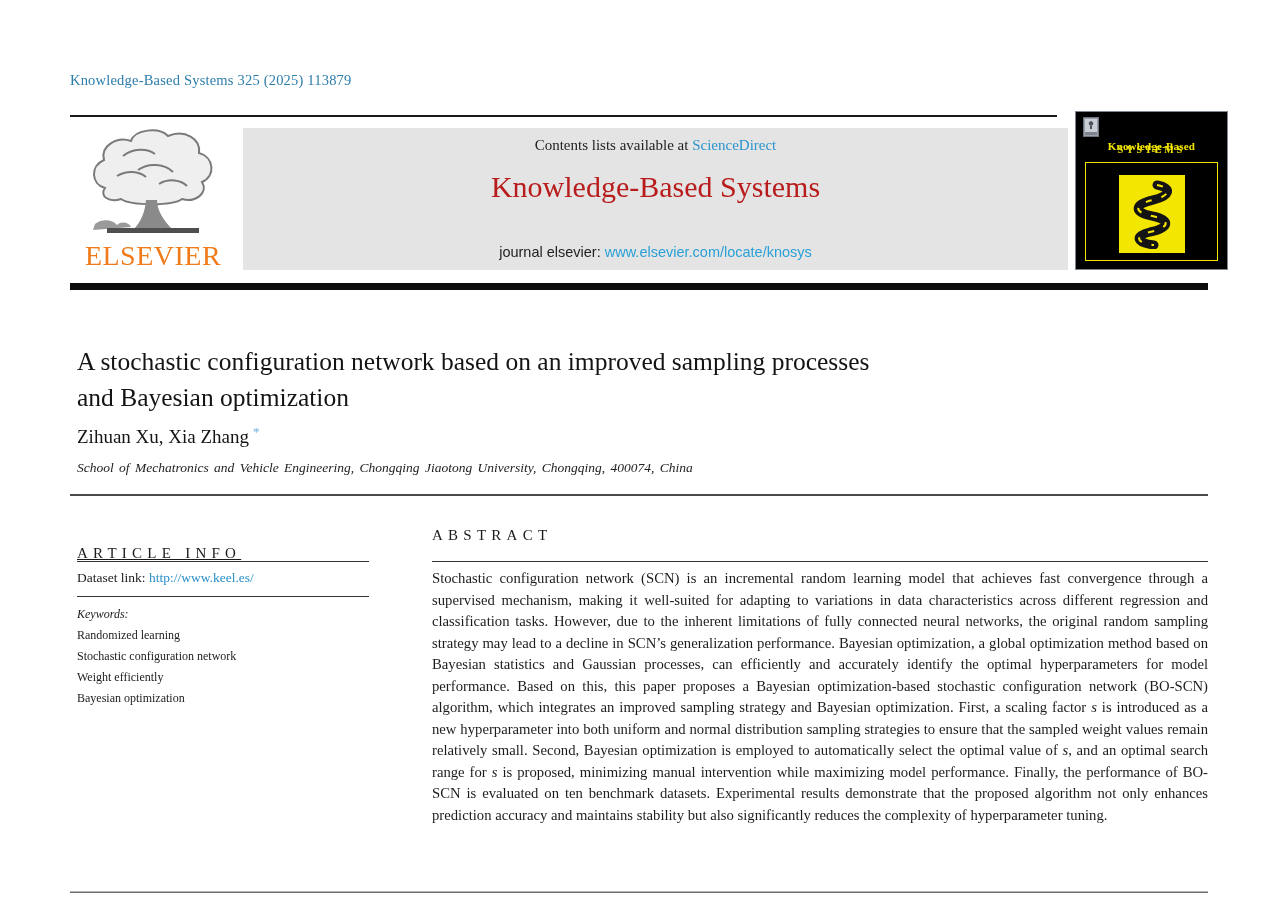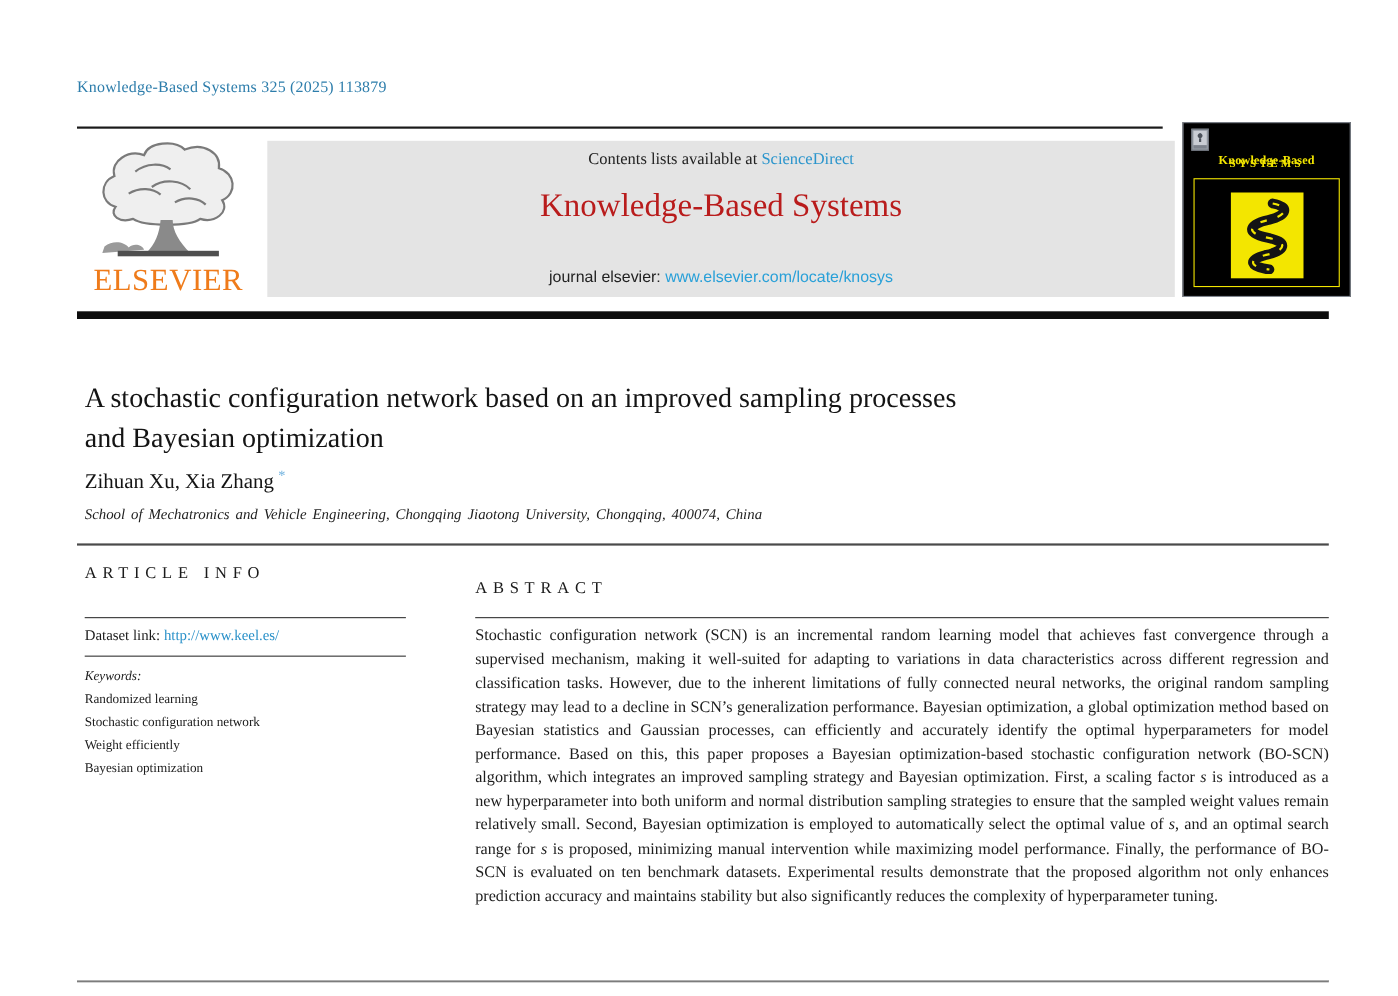--- a/index.html
+++ b/index.html
@@ -52,21 +52,21 @@
   .authors { position:absolute; top:424px; left:77px; font-size:19px; color:#141414; }
   .authors .star { color:#6cb0de; font-size:13px; margin-left:4px; }
   .affiliation { position:absolute; top:460px; left:77px; font-size:13.5px; font-style:italic; color:#222;
                  word-spacing:2px; }
 
   
   .divider { position:absolute; top:494px; left:70px; width:1138px; height:2px; background:#4a4a4a; }
 
   
   .col-heading { position:absolute; font-size:15px; letter-spacing:0.35em; color:#1b1b1b; }
-  #info-heading { top:513px; left:77px; }
+  #info-heading { top:545px; left:77px;text-decoration:underline; }
   #abstract-heading { top:527px; left:432px; }
   .heading-rule { position:absolute; height:1px; background:#333; }
   #info-rule-a { top:561px; left:77px; width:292px; }
   #info-rule-b { top:596px; left:77px; width:292px; }
   #abstract-rule { top:561px; left:432px; width:776px; }
 
   
   .dataset-line { position:absolute; top:570px; left:77px; font-size:13.5px; color:#1b1b1b; }
   .dataset-line a { color:#2a91c9; }
   .keywords-block { position:absolute; top:604px; left:77px; font-size:12px; line-height:21px; color:#1b1b1b; }

